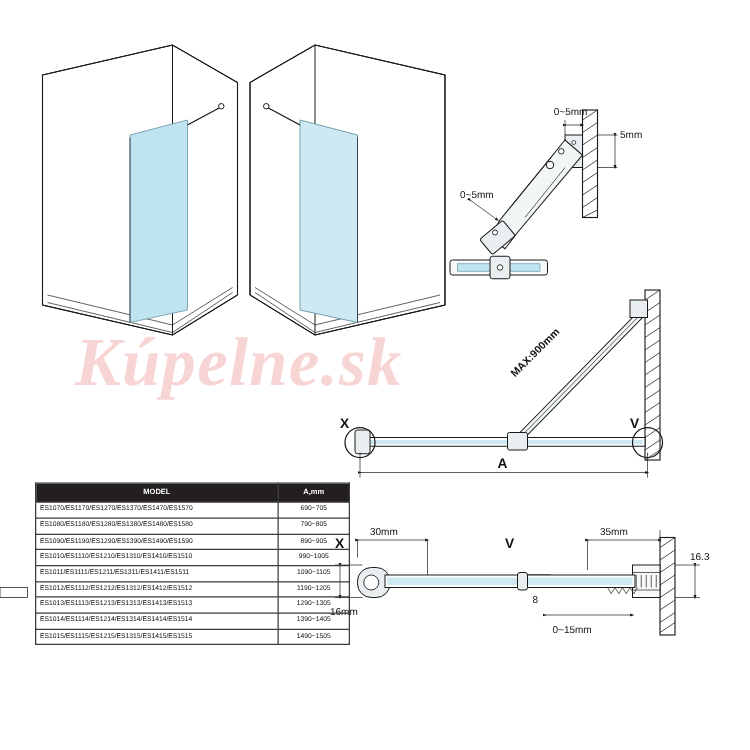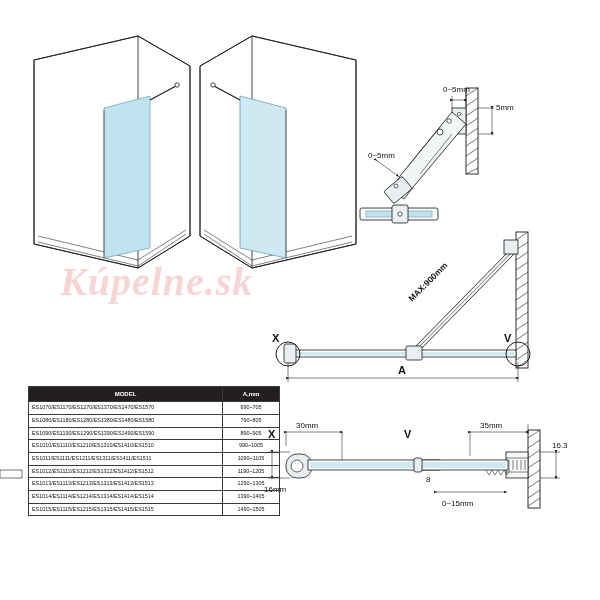--- a/index.html
+++ b/index.html
@@ -9,21 +9,21 @@
     font-family:"Liberation Sans", sans-serif;
     position:relative;
     overflow:hidden;
   }
   .stage{position:absolute;left:0;top:0;width:600px;height:600px;}
   svg{display:block;}
   .wm{
     position:absolute;
     left:60px; top:258px;
     font-family:"Liberation Serif", serif;
-    font-size:40px;
+    font-size:55px;
     font-style:italic;
     color:#f3b3b3;
     opacity:.55;
     letter-spacing:1px;
     pointer-events:none;
     user-select:none;
     font-weight:700;
   }
   
   .tbl{

